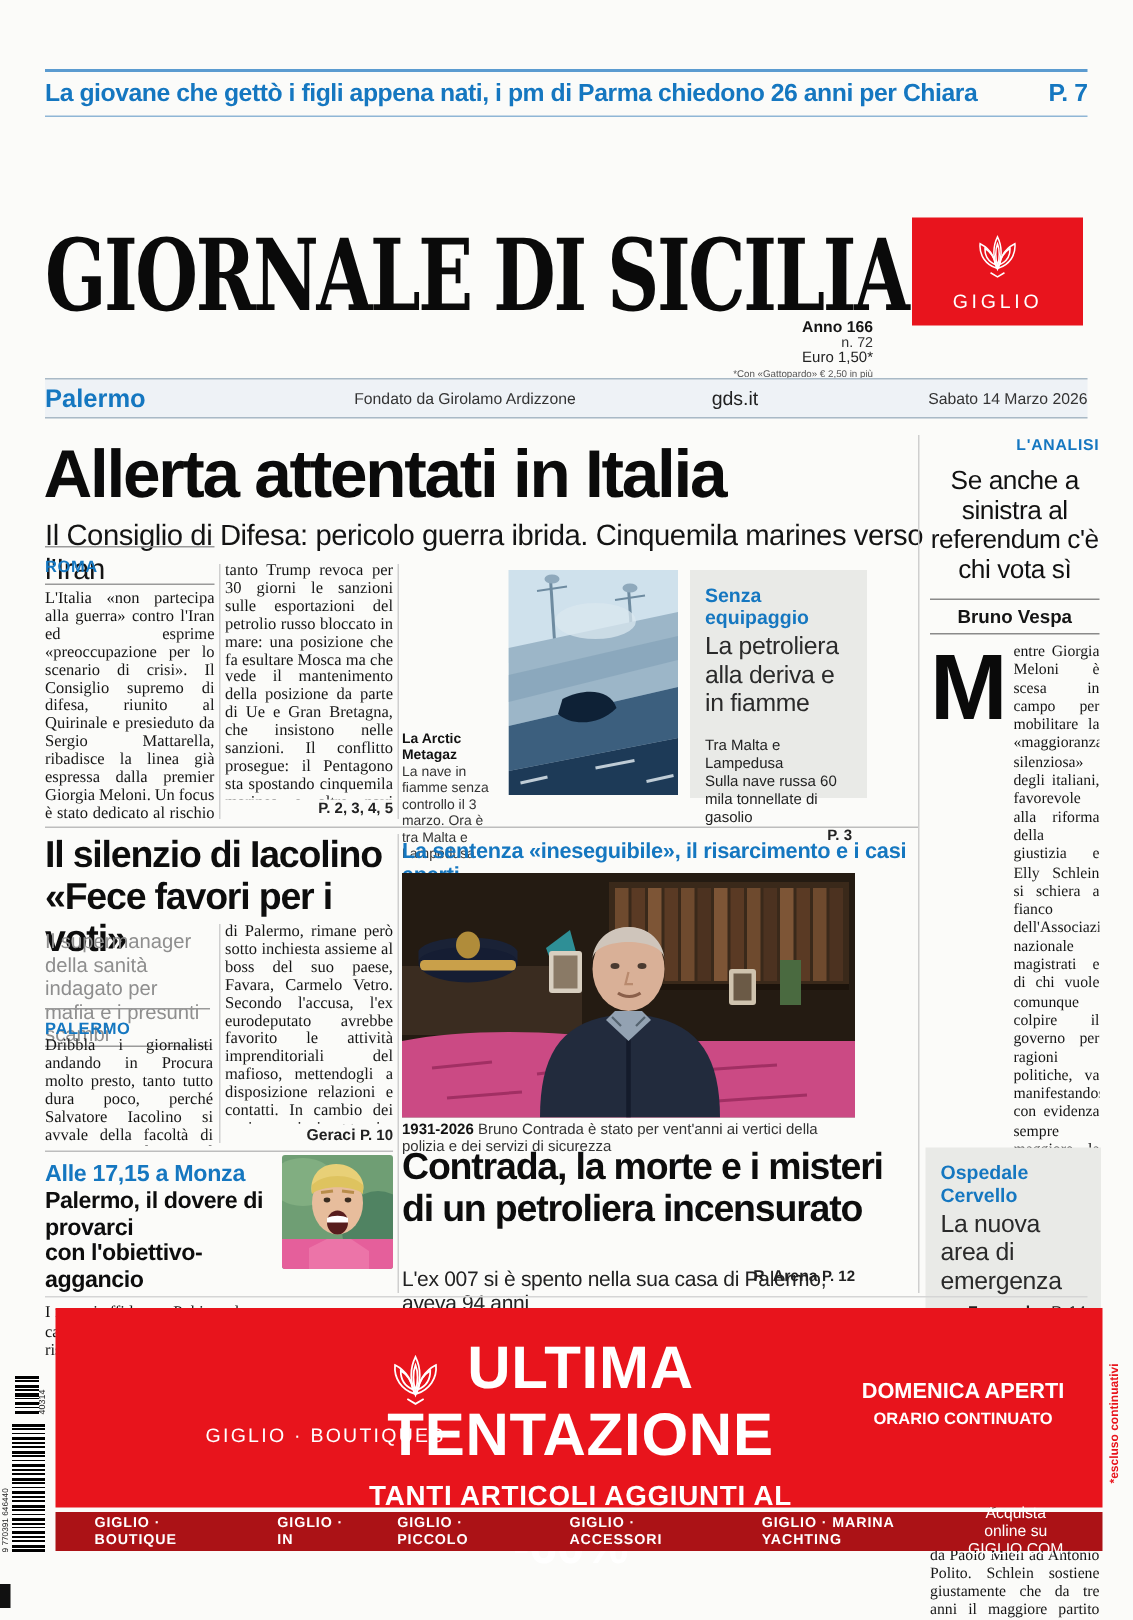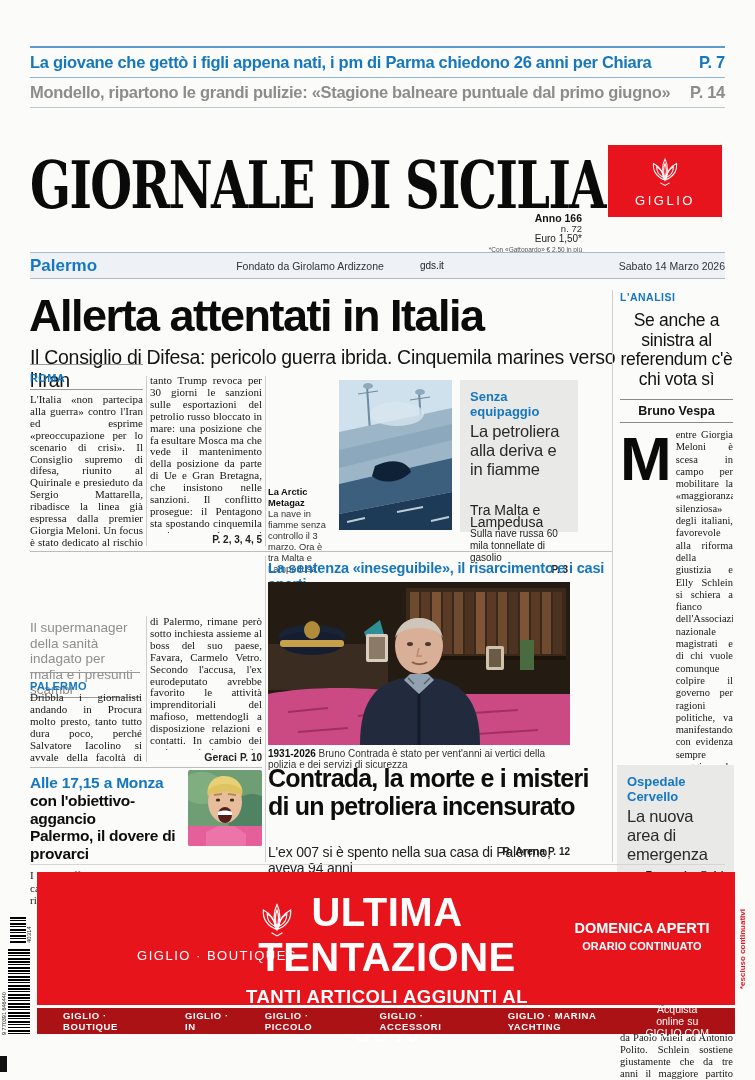--- a/index.html
+++ b/index.html
@@ -25,24 +25,20 @@
 </head>
 <body>
 
 <div class="abs" style="inset:0">
 
   <div class="abs" style="left:30px;width:695px;top:46px;border-top:2px solid #5b9bd0">
     <div class="teaser" style="color:#1577c0;border-bottom-color:#8fb6d6">
       <span>La giovane che gettò i figli appena nati, i pm di Parma chiedono 26 anni per Chiara</span>
       <span>P. 7</span>
     </div>
-    <div class="teaser" style="color:#8c8c8c">
-      <span>Mondello, ripartono le grandi pulizie: «Stagione balneare puntuale dal primo giugno»</span>
-      <span>P. 14</span>
-    </div>
   </div>
 
   <div class="abs logotype" style="left:30px;top:146px">GIORNALE DI SICILIA</div>
 
   <div class="abs" style="left:608px;top:145px;width:114px;height:72px;background:#e8141d;display:flex;flex-direction:column;align-items:center;justify-content:center">
     <span>
       <svg width="34" height="34" viewBox="0 0 44 44" fill="none" stroke="#fff" stroke-width="1.3">
         <path d="M22 5 C18 13 18 23 22 33 C26 23 26 13 22 5 Z"></path>
         <path d="M22 11 C20 16 20 24 22 30 C24 24 24 16 22 11 Z"></path>
         <path d="M21 32 C12 29 6 21 7 11 C15 15 20 23 21 32 Z"></path>
@@ -58,21 +54,21 @@
   <div class="abs" style="left:420px;top:213px;width:162px;text-align:right;line-height:10.5px">
     <div style="font-size:10.5px;font-weight:700">Anno 166</div>
     <div style="font-size:9.5px;color:#333">n. 72</div>
     <div style="font-size:10px;color:#222">Euro 1,50*</div>
     <div style="font-size:6.5px;color:#555">*Con «Gattopardo» € 2,50 in più</div>
   </div>
 
   <div class="abs" style="left:30px;width:695px;top:252px;height:27px;background:#eef2f6;border-top:1px solid #a9b9c6;border-bottom:1px solid #a9b9c6;display:flex;align-items:center">
     <span class="kick" style="font-size:17px;width:170px">Palermo</span>
     <span style="font-size:10.5px;color:#333;width:220px;text-align:center">Fondato da Girolamo Ardizzone</span>
-    <span style="font-size:10px;color:#222;width:140px;">gds.it</span>
+    <span style="font-size:13px;color:#222;width:140px;text-align:center">gds.it</span>
     <span style="font-size:10.5px;color:#333;flex:1;text-align:right">Sabato 14 Marzo 2026</span>
   </div>
 
   <h1 class="abs" style="left:29px;top:290px;width:590px;font-size:45px;letter-spacing:-1.5px;color:#0b0b0b;font-weight:700">Allerta attentati in Italia</h1>
   <div class="abs" style="left:30px;top:346px;width:590px;font-size:19.5px;font-weight:400;color:#141414;letter-spacing:-.3px">Il Consiglio di Difesa: pericolo guerra ibrida. Cinquemila marines verso l'Iran</div>
 
   <div class="abs" style="left:30px;top:364px;width:113px;border-top:1px solid #9a9a9a;border-bottom:1px solid #9a9a9a;padding:3px 0">
     <span class="kick" style="font-size:11px;letter-spacing:.4px">ROMA</span>
   </div>
   <div class="abs bodytxt" style="left:30px;top:394px;width:113px;height:152px">L'Italia «non partecipa alla guerra» contro l'Iran ed esprime «preoccupazione per lo scenario di crisi». Il Consiglio supremo di difesa, riunito al Quirinale e presieduto da Sergio Mattarella, ribadisce la linea già espressa dalla premier Giorgia Meloni. Un focus è stato dedicato al rischio «terrorismo e alle forme di guerra ibrida», ritenuti concreti, tanto da rendere necessaria l'adozione di contromisure adeguate. In-</div>
@@ -109,61 +105,65 @@
     </svg>
   </figure>
   <div class="abs caption" style="left:268px;top:487px;width:64px">
     <div style="font-weight:700;font-size:9.3px;color:#111">La Arctic Metagaz</div>
     <div>La nave in fiamme senza controllo il 3 marzo. Ora è tra Malta e Lampedusa</div>
   </div>
 
   <div class="abs graybox" style="left:460px;top:380px;width:118px;height:152px">
     <div class="kick" style="font-size:13px">Senza equipaggio</div>
     <div class="boxhead" style="margin-top:3px;width:92px">La petroliera alla deriva e in fiamme</div>
-    <div style="font-size:14px;line-height:12px;color:#222;margin-top:26px">Tra Malta e Lampedusa</div>
+    <div style="font-size:10px;line-height:12px;color:#222;margin-top:14px">Tra Malta e Lampedusa</div>
     <div style="font-size:10px;line-height:12px;color:#222">Sulla nave russa 60 mila tonnellate di gasolio</div>
     <div class="pageref" style="text-align:right">P. 3</div>
   </div>
 
   <div class="vrule" style="left:612px;top:290px;height:572px"></div>
   <div class="abs" style="left:620px;top:291px;width:113px">
-    <div class="kick" style="font-size:10.5px;letter-spacing:.5px;text-align:left">L'ANALISI</div>
+    <div class="kick" style="font-size:10.5px;letter-spacing:.5px;text-align:right">L'ANALISI</div>
     <div style="font-size:17.5px;line-height:19.5px;font-weight:400;color:#111;text-align:center;margin-top:8px;letter-spacing:-.3px">Se anche a sinistra al referendum c'è chi vota sì</div>
     <div style="border-top:1px solid #8a8a8a;border-bottom:1px solid #8a8a8a;margin-top:10px;padding:4px 0;text-align:center;font-weight:700;font-size:12.5px">Bruno Vespa</div>
     <div style="overflow:hidden;margin-top:6px">
       <span style="float:left;font-weight:700;font-size:62px;line-height:52px;padding:4px 4px 0 0;color:#0a0a0a">M</span>
       <div class="bodytxt" style="font-size:10.5px;line-height:12.3px">entre Giorgia Meloni è scesa in campo per mobilitare la «maggioranza silenziosa» degli italiani, favorevole alla riforma della giustizia e Elly Schlein si schiera a fianco dell'Associazione nazionale magistrati e di chi vuole comunque colpire il governo per ragioni politiche, va manifestandosi con evidenza sempre maggiore la quota di uomini rappresentativi della sinistra e di opinionisti autorevoli con il cuore a sinistra che si espongono a votare Sì, pur votando contro il governo Meloni alle prossime elezioni politiche.</div>
     </div>
     <div class="bodytxt" style="font-size:10.5px;line-height:12.3px;text-indent:8px">Da Augusto Barbera a Sabino Cassese, da Marco Minniti a Giuliano Pisapia, da Paolo Mieli ad Antonio Polito. Schlein sostiene giustamente che da tre anni il maggiore partito della sinistra italiana ha cambiato strada.</div>
 
   </div>
 
   <div class="abs graybox" style="left:617px;top:765px;width:117px;height:109px">
     <div class="kick" style="font-size:13px">Ospedale Cervello</div>
     <div class="boxhead" style="margin-top:3px">La nuova area di emergenza</div>
     <div class="bylinerow" style="margin-top:6px"><b>Fernandez</b> <span>P. 14</span></div>
   </div>
 
   <div class="hrule" style="left:30px;top:551px;width:582px"></div>
 
+  <div class="abs" style="left:30px;top:556px;width:236px">
+    <div class="headline2">Il silenzio di Iacolino</div>
+    <div class="headline2">«Fece favori per i voti»</div>
+  </div>
   <div class="abs" style="left:30px;top:620px;width:110px;font-size:13.5px;line-height:15.5px;color:#8e8e8e">Il supermanager della sanità indagato per mafia e i presunti scambi</div>
   <div class="abs" style="left:30px;top:672px;width:110px;border-top:1px solid #9a9a9a;border-bottom:1px solid #9a9a9a;padding:3px 0">
     <span class="kick" style="font-size:11px;letter-spacing:.4px">PALERMO</span>
   </div>
   <div class="abs bodytxt" style="left:30px;top:692px;width:112px;height:72px">Dribbla i giornalisti andando in Procura molto presto, tanto tutto dura poco, perché Salvatore Iacolino si avvale della facoltà di non rispondere. Il supermanager della sanità siciliana, indagato per concorso in associazione mafiosa dalla Dda</div>
   <div class="abs bodytxt" style="left:150px;top:616px;width:112px;height:134px">di Palermo, rimane però sotto inchiesta assieme al boss del suo paese, Favara, Carmelo Vetro. Secondo l'accusa, l'ex eurodeputato avrebbe favorito le attività imprenditoriali del mafioso, mettendogli a disposizione relazioni e contatti. In cambio dei suoi «preziosi agganci», in base alla ricostruzione degli investigatori, Iacolino avrebbe ottenuto finanziamenti per campagne elettorali e assunzioni di persone a lui vicine.</div>
   <div class="abs bylinerow" style="left:150px;top:751px;width:112px"><b>Geraci</b> <span class="pageref">P. 10</span></div>
   <div class="vrule" style="left:145.5px;top:616px;height:146px"></div>
   <div class="vrule" style="left:264.5px;top:556px;height:306px"></div>
 
   <div class="hrule" style="left:30px;top:767px;width:232px"></div>
   <div class="abs" style="left:30px;top:774px;width:152px">
     <div class="kick" style="font-size:15.5px;letter-spacing:-.2px">Alle 17,15 a Monza</div>
+    <div style="font-weight:700;font-size:15.5px;line-height:17.5px;letter-spacing:-.3px;color:#0d0d0d">Palermo, il dovere di provarci</div>
     <div style="font-weight:700;font-size:15.5px;line-height:17.5px;letter-spacing:-.3px;color:#0d0d0d">con l'obiettivo-aggancio</div>
-    <div style="font-weight:700;font-size:15.5px;line-height:17.5px;letter-spacing:-.3px;color:#0d0d0d">Palermo, il dovere di provarci</div>
     <div class="serif" style="font-size:11px;line-height:12.5px;margin-top:7px;text-align:justify">I rosa si affidano a Pohjanpalo per cancellare il -3 in classifica rispetto ai brianzoli.</div>
     <div class="bylinerow"><b>A. Arena, Orifici, Radicini</b> <span>P. 34-35</span></div>
   </div>
   <figure class="abs" style="left:188px;top:770px;width:74px;height:76px;border-radius:2px;overflow:hidden">
     <svg width="74" height="76" viewBox="0 0 74 76" preserveAspectRatio="none">
       <rect width="74" height="76" fill="#6f9e74"></rect>
       <ellipse cx="14" cy="18" rx="22" ry="16" fill="#86b285" opacity=".8"></ellipse>
       <ellipse cx="64" cy="50" rx="24" ry="26" fill="#4d7f60" opacity=".9"></ellipse>
       <rect y="56" width="74" height="20" fill="#e55f9b"></rect>
       <path d="M18 62 L30 56 L46 56 L58 64 L58 76 L18 76 Z" fill="#ec74a8"></path>

